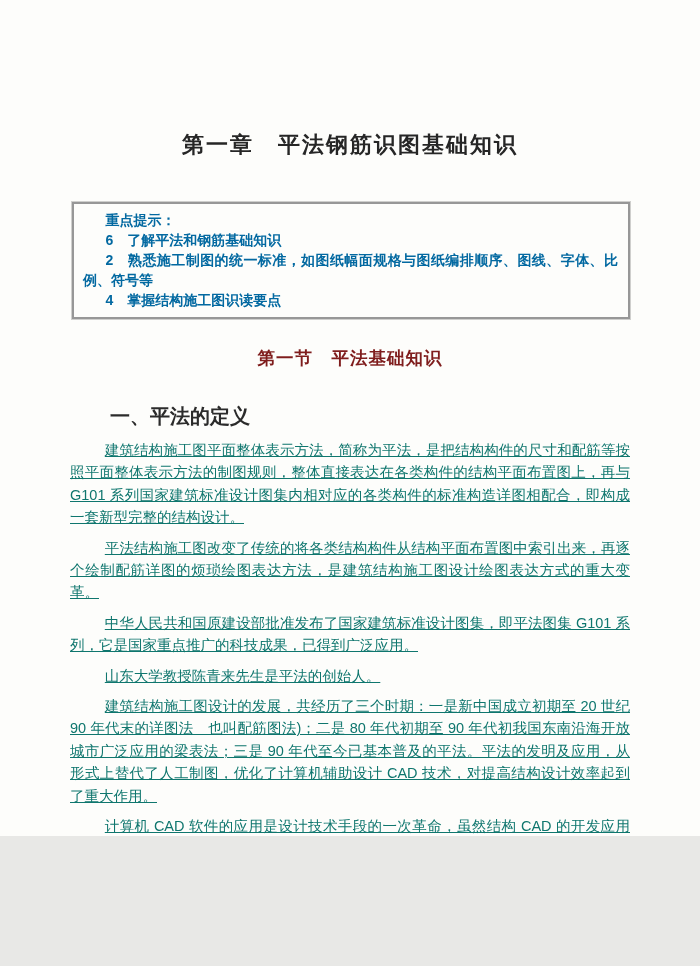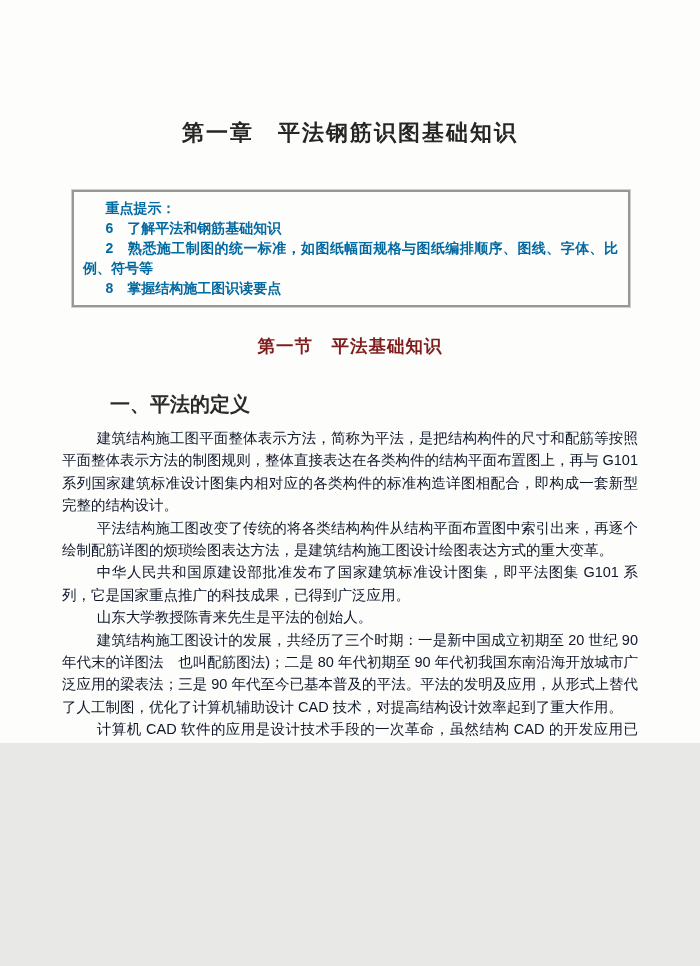--- a/index.html
+++ b/index.html
@@ -3,25 +3,25 @@
 <meta charset="utf-8">
 <style>
   html, body {
     margin: 0;
     padding: 0;
     background: #e8e8e6;
   }
   .page {
     position: relative;
     width: 700px;
-    height: 743px;
+    height: 836px;
     margin: 0 auto;
     background: #fdfdfb;
     box-sizing: border-box;
-    padding: 0 62px;
+    padding: 12px 62px;
     color: #2e2e2e;
     font-family: "Liberation Sans", "DejaVu Sans", sans-serif;
     overflow: hidden;
   }
   .chapter-title {
     margin: 0;
     padding-top: 118px;
     font-size: 22px;
     font-weight: 700;
     letter-spacing: 2px;
@@ -55,47 +55,48 @@
     margin: 33px 0 9px 0;
     font-size: 20px;
     font-weight: 700;
     text-indent: 2.4em;
     color: #2b2b2b;
   }
   .subheading.second {
     margin-top: 12px;
   }
   .para {
-    margin: 0;
+    margin: 8px;
     font-size: 14.5px;
     line-height: 22.4px;
     text-align: justify;
     text-indent: 2.4em;
-    color: #0f172a;
+    color: #0f766e;
+    text-decoration: underline;
   }
   .page-number {
     position: absolute;
     top: 901px;
     right: 84px;
     font-size: 14.5px;
     color: #2e2e2e;
   }
 </style>
 </head>
 <body>
 
 <div class="page">
 
   <h1 class="chapter-title">第一章　平法钢筋识图基础知识</h1>
 
   <div class="hbox">
     <p>重点提示：</p>
     <p>6　了解平法和钢筋基础知识</p>
     <p>2　熟悉施工制图的统一标准，如图纸幅面规格与图纸编排顺序、图线、字体、比例、符号等</p>
-    <p>8　掌握结构施工图识读要点</p>
+    <p>4　掌握结构施工图识读要点</p>
   </div>
 
   <h2 class="section-title">第一节　平法基础知识</h2>
 
   <h3 class="subheading">一、平法的定义</h3>
 
   <p class="para">建筑结构施工图平面整体表示方法，简称为平法，是把结构构件的尺寸和配筋等按照平面整体表示方法的制图规则，整体直接表达在各类构件的结构平面布置图上，再与 G101 系列国家建筑标准设计图集内相对应的各类构件的标准构造详图相配合，即构成一套新型完整的结构设计。</p>
   <p class="para">平法结构施工图改变了传统的将各类结构构件从结构平面布置图中索引出来，再逐个绘制配筋详图的烦琐绘图表达方法，是建筑结构施工图设计绘图表达方式的重大变革。</p>
   <p class="para">中华人民共和国原建设部批准发布了国家建筑标准设计图集，即平法图集 G101 系列，它是国家重点推广的科技成果，已得到广泛应用。</p>
 

